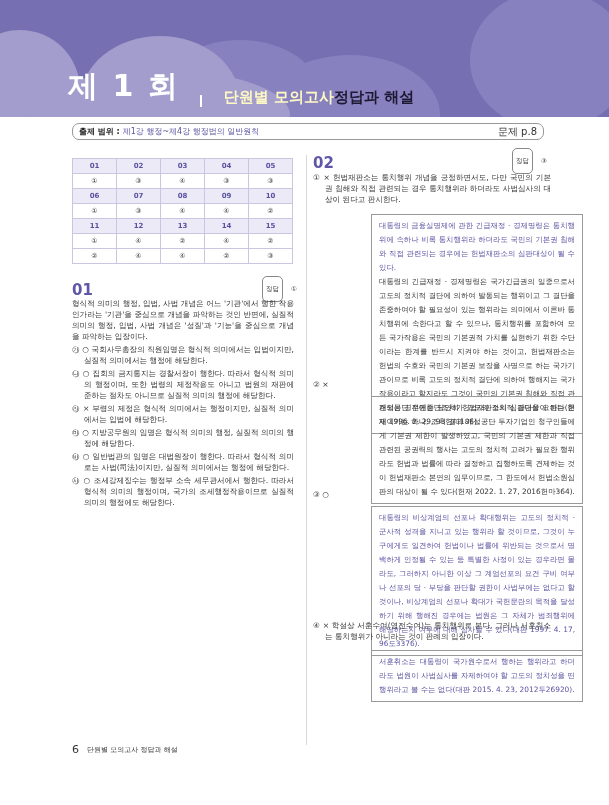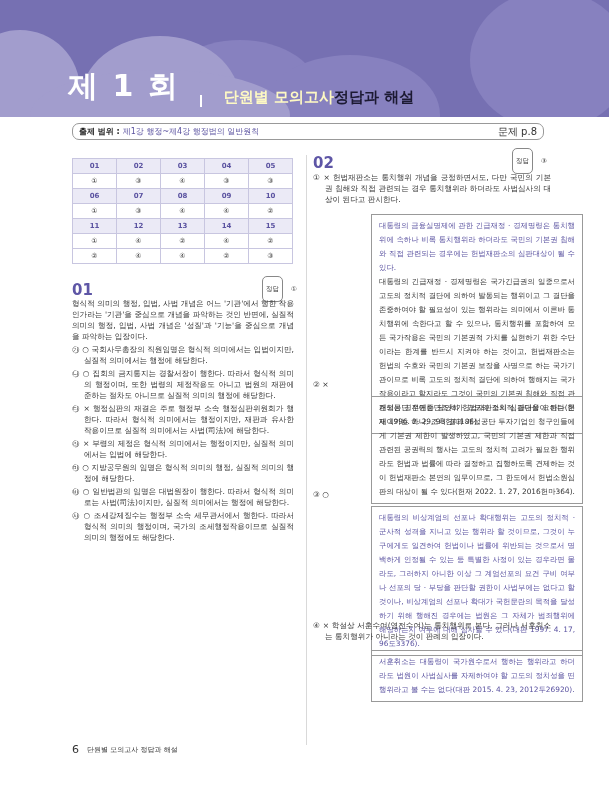--- a/index.html
+++ b/index.html
@@ -117,21 +117,20 @@
   <span class="q-num">01</span>
 </div>
 <div class="ans-badge" style="left:262px;top:285px;">
   <span class="tag">정답</span><span>①</span>
 </div>
 <div class="txt" style="left:72px;top:298px;width:222px;">
   <div>형식적 의미의 행정, 입법, 사법 개념은 어느 '기관'에서 행한 작용인가라는 '기관'을 중심으로 개념을 파악하는 것인 반면에, 실질적 의미의 행정, 입법, 사법 개념은 '성질'과 '기능'을 중심으로 개념을 파악하는 입장이다.</div>
   <div id="q01-items">
       <div class="ind">㉮ ○ 국회사무총장의 직원임명은 형식적 의미에서는 입법이지만, 실질적 의미에서는 행정에 해당한다.</div>
       <div class="ind">㉯ ○ 집회의 금지통지는 경찰서장이 행한다. 따라서 형식적 의미의 행정이며, 또한 법령의 제정작용도 아니고 법원의 재판에 준하는 절차도 아니므로 실질적 의미의 행정에 해당한다.</div>
-      <div class="ind">㉰ × 행정심판의 재결은 주로 행정부 소속 행정심판위원회가 행한다. 따라서 형식적 의미에서는 행정이지만, 재판과 유사한 작용이므로 실질적 의미에서는 사법(司法)에 해당한다.</div>
       <div class="ind">㉱ × 부령의 제정은 형식적 의미에서는 행정이지만, 실질적 의미에서는 입법에 해당한다.</div>
       <div class="ind">㉲ ○ 지방공무원의 임명은 형식적 의미의 행정, 실질적 의미의 행정에 해당한다.</div>
       <div class="ind">㉳ ○ 일반법관의 임명은 대법원장이 행한다. 따라서 형식적 의미로는 사법(司法)이지만, 실질적 의미에서는 행정에 해당한다.</div>
       <div class="ind">㉴ ○ 조세강제징수는 행정부 소속 세무관서에서 행한다. 따라서 형식적 의미의 행정이며, 국가의 조세행정작용이므로 실질적 의미의 행정에도 해당한다.</div>
     </div>
 </div>
 
 <div class="q-head" style="left:313px;top:154px;">
   <span class="q-num">02</span>
 </div>

